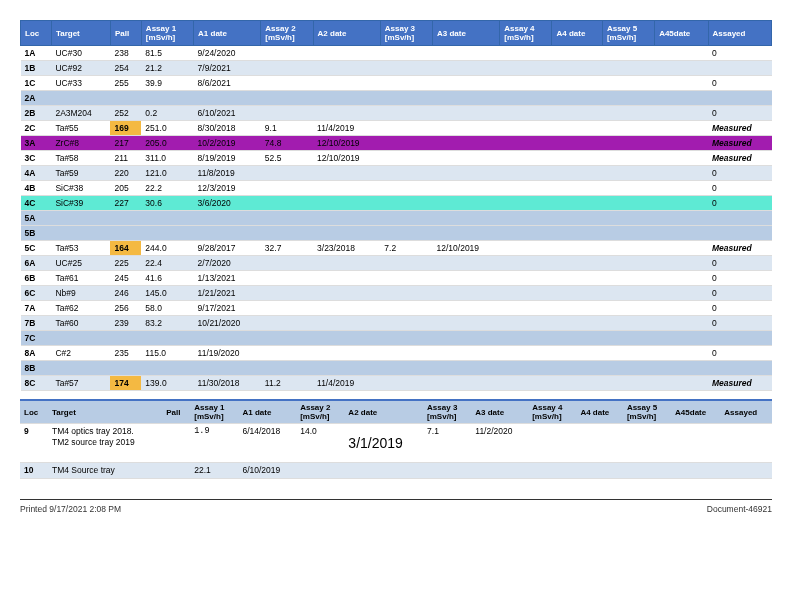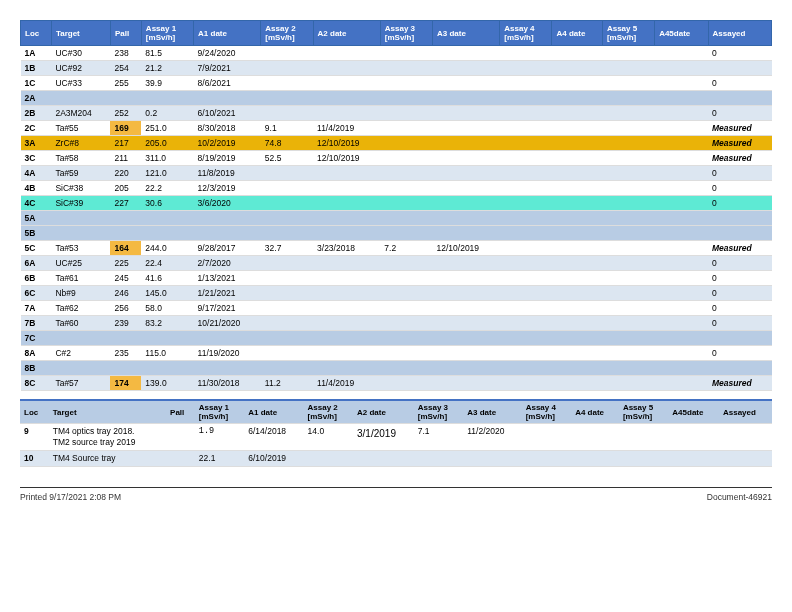--- a/index.html
+++ b/index.html
@@ -156,21 +156,21 @@
           <td>9.1</td>
           <td>11/4/2019</td>
           <td></td>
           <td></td>
           <td></td>
           <td></td>
           <td></td>
           <td></td>
           <td style="font-style: italic; font-weight: bold;">Measured</td>
         </tr>
-        <tr style="background: #eab308;">
+        <tr style="background: #a21caf;">
           <td style="font-weight: bold;">3A</td>
           <td>ZrC#8</td>
           <td>217</td>
           <td>205.0</td>
           <td>10/2/2019</td>
           <td>74.8</td>
           <td>12/10/2019</td>
           <td></td>
           <td></td>
           <td></td>
@@ -457,21 +457,21 @@
           <td style="font-weight: bold; font-size: 8px; padding: 2px 4px;">Assayed</td>
         </tr>
         <tr style="background: rgb(255, 255, 255); border-bottom: 1px solid rgb(221, 221, 221);">
           <td style="padding: 2px 4px; font-size: 8.5px; vertical-align: top; font-weight: bold;">9</td>
           <td style="padding: 2px 4px; font-size: 8.5px; vertical-align: top; white-space: pre-wrap; line-height: 1.3;">TM4 optics tray 2018.
 TM2 source tray 2019</td>
           <td style="padding: 2px 4px; font-size: 8.5px; vertical-align: top;"></td>
           <td style="padding: 2px 4px; font-size: 8.5px; vertical-align: top; font-family: Liberation Mono, monospace;">1.9</td>
           <td style="padding: 2px 4px; font-size: 8.5px; vertical-align: top;">6/14/2018</td>
           <td style="padding: 2px 4px; font-size: 8.5px; vertical-align: top;">14.0</td>
-          <td style="padding: 4px 4px; font-size: 10px; vertical-align: top;">3/1/2019</td>
+          <td style="padding: 11px 4px; font-size: 14px; vertical-align: top;">3/1/2019</td>
           <td style="padding: 2px 4px; font-size: 8.5px; vertical-align: top;">7.1</td>
           <td style="padding: 2px 4px; font-size: 8.5px; vertical-align: top;">11/2/2020</td>
           <td style="padding: 2px 4px; font-size: 8.5px; vertical-align: top;"></td>
           <td style="padding: 2px 4px; font-size: 8.5px; vertical-align: top;"></td>
           <td style="padding: 2px 4px; font-size: 8.5px; vertical-align: top;"></td>
           <td style="padding: 2px 4px; font-size: 8.5px; vertical-align: top;"></td>
           <td style="padding: 2px 4px; font-size: 8.5px; vertical-align: top;"></td>
         </tr>
         <tr style="background: rgb(220, 230, 241); border-bottom: 1px solid rgb(221, 221, 221);">
           <td style="padding: 2px 4px; font-size: 8.5px; vertical-align: top; font-weight: bold;">10</td>

